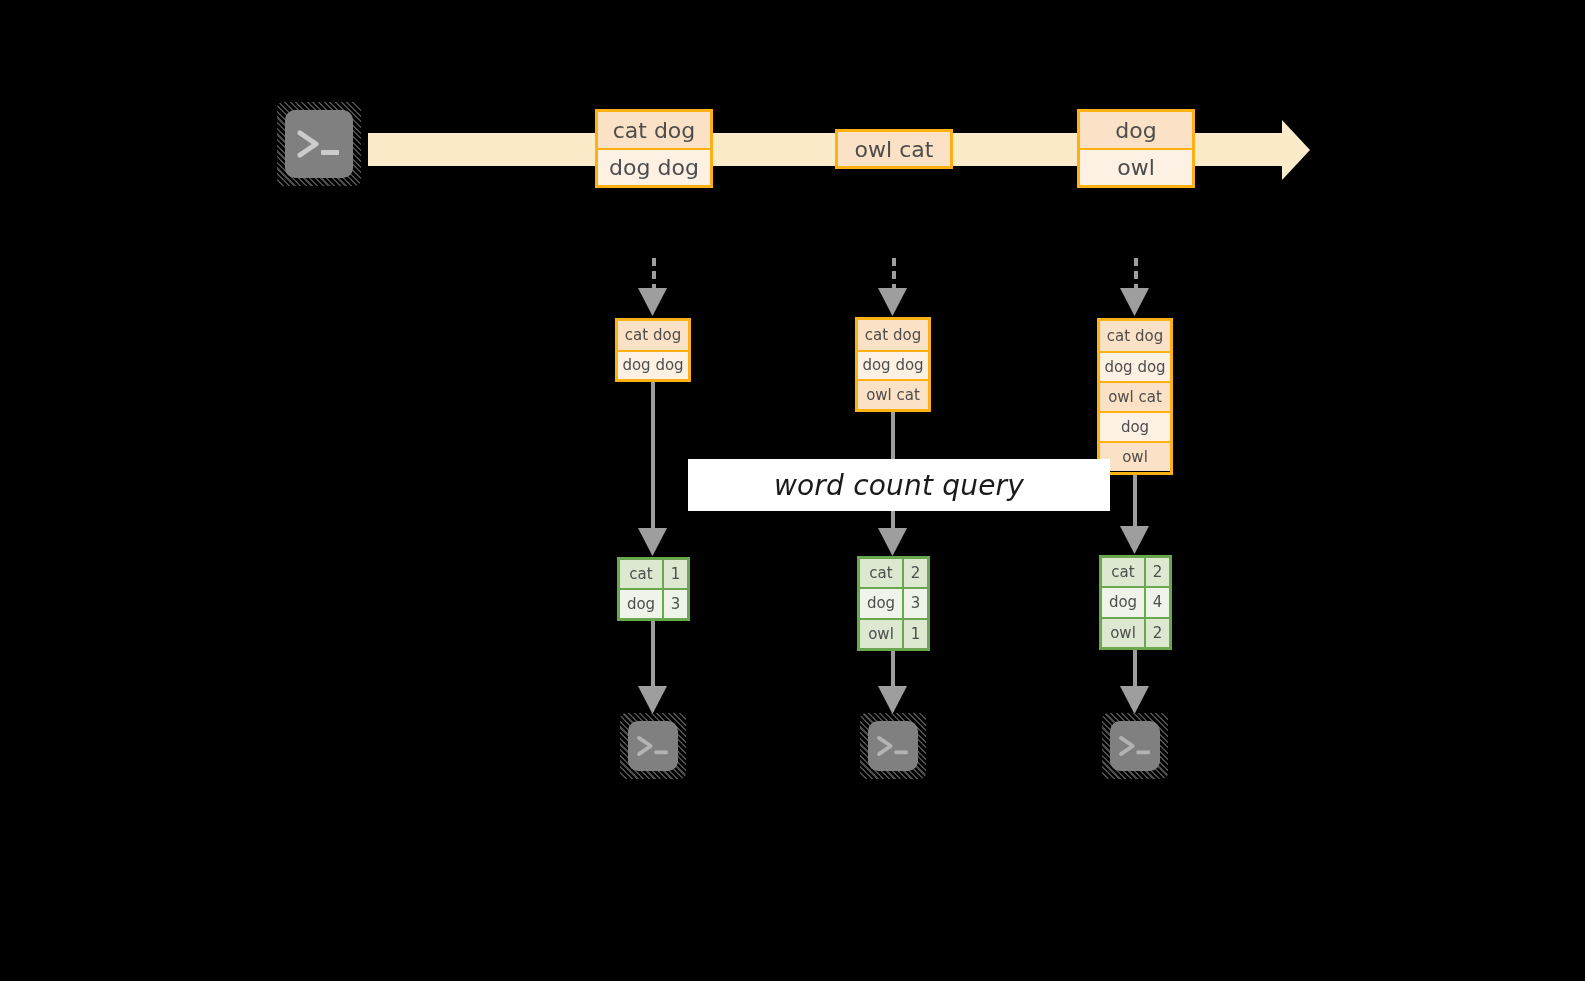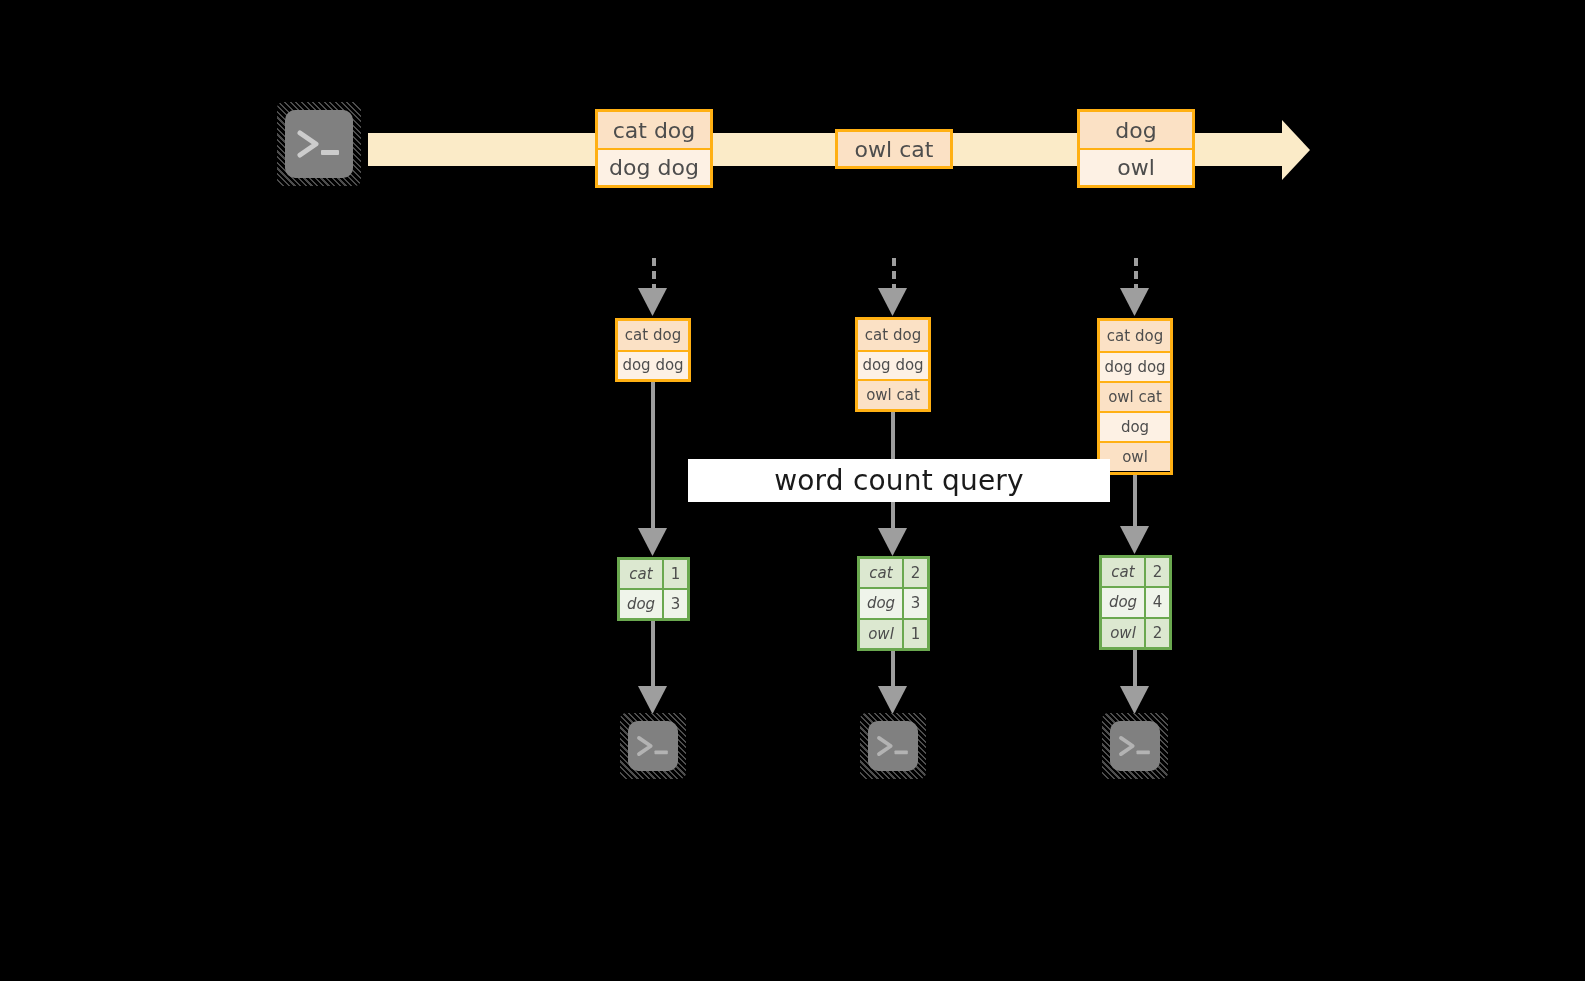--- a/index.html
+++ b/index.html
@@ -74,21 +74,21 @@
   }
   .rtable .trow{
     display:flex;box-sizing:border-box;flex:1 1 0;
   }
   .rtable .trow+.trow{border-top:2px solid #6AA84F;}
   .rtable .tcell{
     box-sizing:border-box;
     display:flex;align-items:center;justify-content:center;
     font-size:15px;color:#4d4d4d;
   }
-  .rtable .tcell.word{flex:0 0 44px;border-right:2px solid #6AA84F;font-style:italic;}
+  .rtable .tcell.word{flex:0 0 44px;border-right:2px solid #6AA84F;}
   .rtable .tcell.num{flex:1 1 auto;}
   .trow.shade-a .tcell{background:#DCE8D0;}
   .trow.shade-b .tcell{background:#EFF4EA;}
 
   
   .vline{position:absolute;background:#9E9E9E;width:4px;}
   .vline.dashed{
     background:none;
     border-left:4px dashed #9E9E9E;
     width:0;
@@ -288,15 +288,15 @@
     <div class="hatch"></div>
     <div class="body"></div>
     <div class="glyph">
       <svg width="40" height="26" viewBox="0 0 54 34">
         <path d="M8 6 L24 17 L8 28" fill="none" stroke="#bfbfbf" stroke-width="5" stroke-linecap="round" stroke-linejoin="round" opacity=".8"></path>
         <rect x="29" y="23" width="18" height="5" rx="1" fill="#bfbfbf" opacity=".8"></rect>
       </svg>
     </div>
   </div>
 
-  <div class="qlabel" style="left:688px;top:459px;width:422px;height:43px;">word count query</div>
+  <div class="qlabel" style="left:688px;top:459px;width:422px;height:52px;font-style:italic;">word count query</div>
 
 </div>
 
 </body></html>

